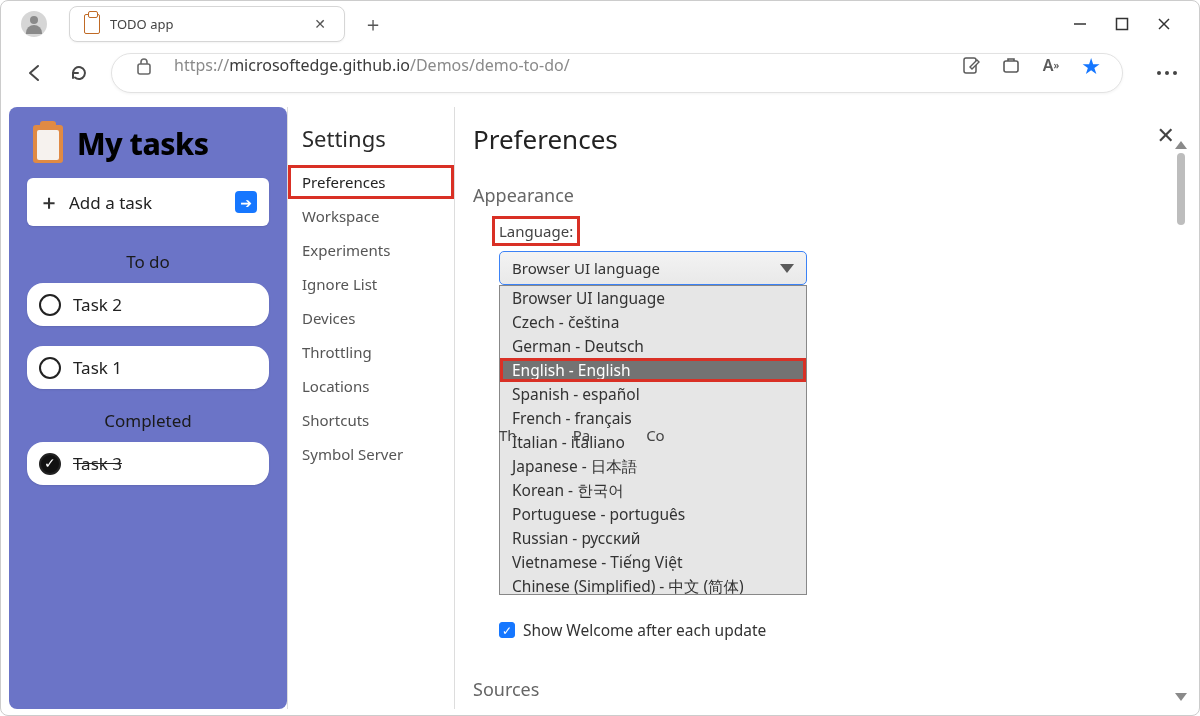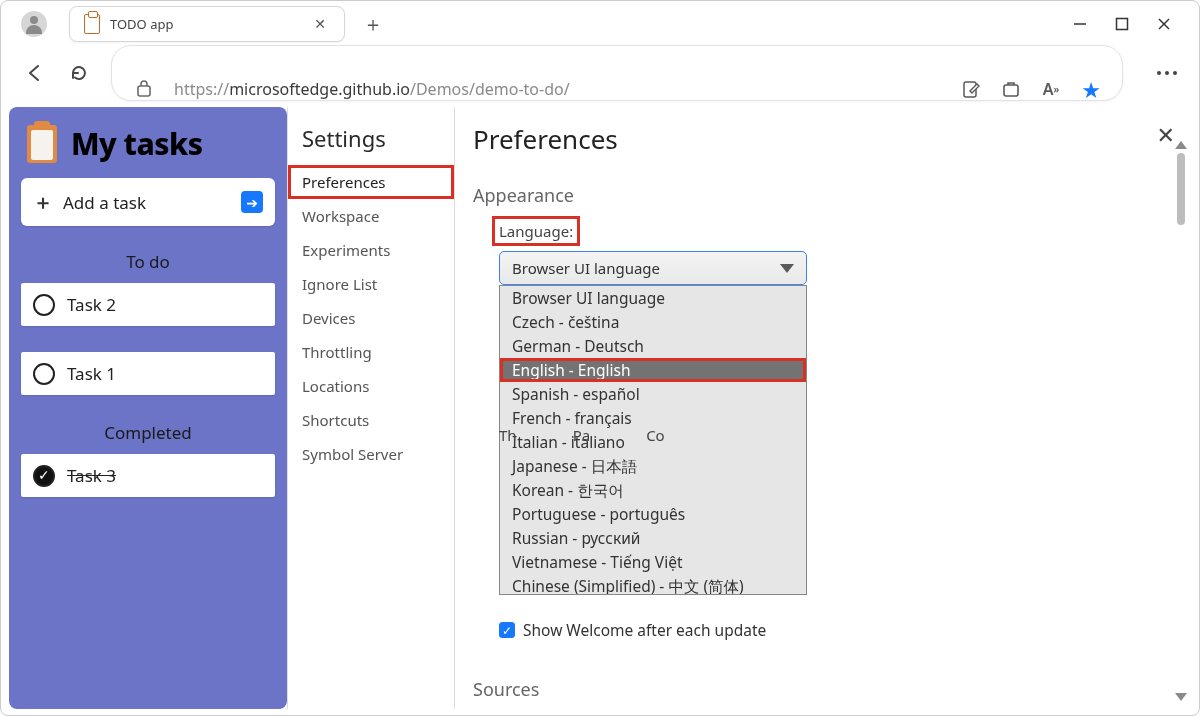--- a/index.html
+++ b/index.html
@@ -15,48 +15,48 @@
   .tab-icon::before { content: ""; position: absolute; top: -4px; left: 3px; width: 8px; height: 5px; border: 1.5px solid #c06a25; border-radius: 2px; background: #fff; }
   .tab-title { font-size: 13px; color: #444; flex: 1; }
   .tab-close { font-size: 14px; color: #555; font-family: Arial, sans-serif; padding: 2px 4px; cursor: default; }
   .newtab { width: 32px; height: 32px; display: flex; align-items: center; justify-content: center; font-size: 20px; color: #555; margin-left: 12px; }
   .win-controls { margin-left: auto; display: flex; gap: 28px; padding-right: 20px; }
   .win-btn { width: 14px; height: 14px; display: flex; align-items: center; justify-content: center; color: #333; }
   .win-btn svg { display:block; }
 
   .navbar { height: 52px; display: flex; align-items: center; padding: 0 22px; gap: 20px; }
   .nav-icon { width: 24px; height: 24px; display: flex; align-items: center; justify-content: center; color: #474747; }
-  .addrbar { flex: 1; height: 56px; display: flex; align-items: flex-end; gap: 18px; padding: 0 20px; border-radius: 20px; background: #fff; border: 1px solid #e2e2e2; box-shadow: 0 1px 3px rgba(0,0,0,0.05); }
+  .addrbar { flex: 1; height: 40px; display: flex; align-items: flex-start; gap: 18px; padding: 0 20px; border-radius: 20px; background: #fff; border: 1px solid #e2e2e2; box-shadow: 0 1px 3px rgba(0,0,0,0.05); }
   .url { font-size: 16px; color: #8a8a8a; white-space: nowrap; }
   .url .dark { color: #3a3a3a; }
   .addr-icons { margin-left: auto; display: flex; align-items: center; gap: 18px; }
   .addr-icon { width: 22px; height: 22px; color: #5a5a5a; display:flex; align-items:center; justify-content:center; }
   .star-icon { color: #1677ff; font-size: 22px; }
   .more-dots { display: flex; gap: 4px; margin-left: 14px; }
   .more-dots span { width: 4px; height: 4px; border-radius: 50%; background: #444; }
 
   
   .content { display: flex; height: calc(716px - 46px - 52px); padding: 8px; gap: 0; }
 
   
-  .todo-panel { width: 278px; background: #6b74c7; border-radius: 8px; padding: 16px 12px; color: #000; }
+  .todo-panel { width: 278px; background: #6b74c7; border-radius: 8px; padding: 16px 18px; color: #000; }
   .todo-header { display: flex; align-items: center; gap: 14px; padding: 0 6px 14px 6px; }
   .clipboard-icon { width: 30px; height: 38px; background: #e08a44; border-radius: 3px; position: relative; }
   .clipboard-icon::before { content:""; position:absolute; top:-4px; left:7px; width:16px; height:8px; background:#e08a44; border-radius:3px 3px 0 0; }
   .clipboard-icon::after { content:""; position:absolute; top:5px; left:4px; right:4px; bottom:3px; background:#f6f2ee; border-radius:2px; }
   .todo-title { font-size: 30px; font-weight: 800; letter-spacing: -0.5px; }
 
   .addtask-card { background: #fff; border-radius: 6px; padding: 10px 12px; display: flex; align-items: center; gap: 10px; margin-bottom: 24px; box-shadow: 0 1px 2px rgba(0,0,0,0.1); }
   .plus-mark { font-size: 20px; font-weight: 600; color: #333; }
   .addtask-label { font-size: 17px; color: #222; flex: 1; }
   .submit-arrow { width: 22px; height: 22px; background: #1677ff; border-radius: 4px; display:flex; align-items:center; justify-content:center; color:#fff; font-size:14px; }
 
   .section-label { text-align: center; font-size: 17px; color: #1a1a1a; margin-bottom: 10px; }
 
-  .task-card { background: #fff; border-radius: 2px; padding: 10px 12px; display: flex; align-items: center; gap: 12px; margin-bottom: 26px; box-shadow: 0 1px 2px rgba(0,0,0,0.1); }
+  .task-card { background: #fff; border-radius: 16px; padding: 10px 12px; display: flex; align-items: center; gap: 12px; margin-bottom: 20px; box-shadow: 0 1px 2px rgba(0,0,0,0.1); }
   .task-radio { width: 22px; height: 22px; border: 2.5px solid #222; border-radius: 50%; flex-shrink: 0; }
   .task-radio.done { background: #111; position: relative; }
   .task-radio.done::after { content: "✓"; color: #fff; font-size: 14px; position: absolute; left: 3px; top: -2px; }
   .task-name { font-size: 17px; color: #222; }
   .task-name.done { text-decoration: line-through; }
 
   
   .settings-panel { width: 168px; border-left: 1px solid #ddd; border-right: 1px solid #ddd; padding: 16px 0; }
   .settings-title { font-size: 22px; font-weight: 400; color: #2a2a2a; padding: 0 14px 12px; }
   .settings-item { font-size: 15px; color: #555; padding: 7px 14px; cursor: default; }

